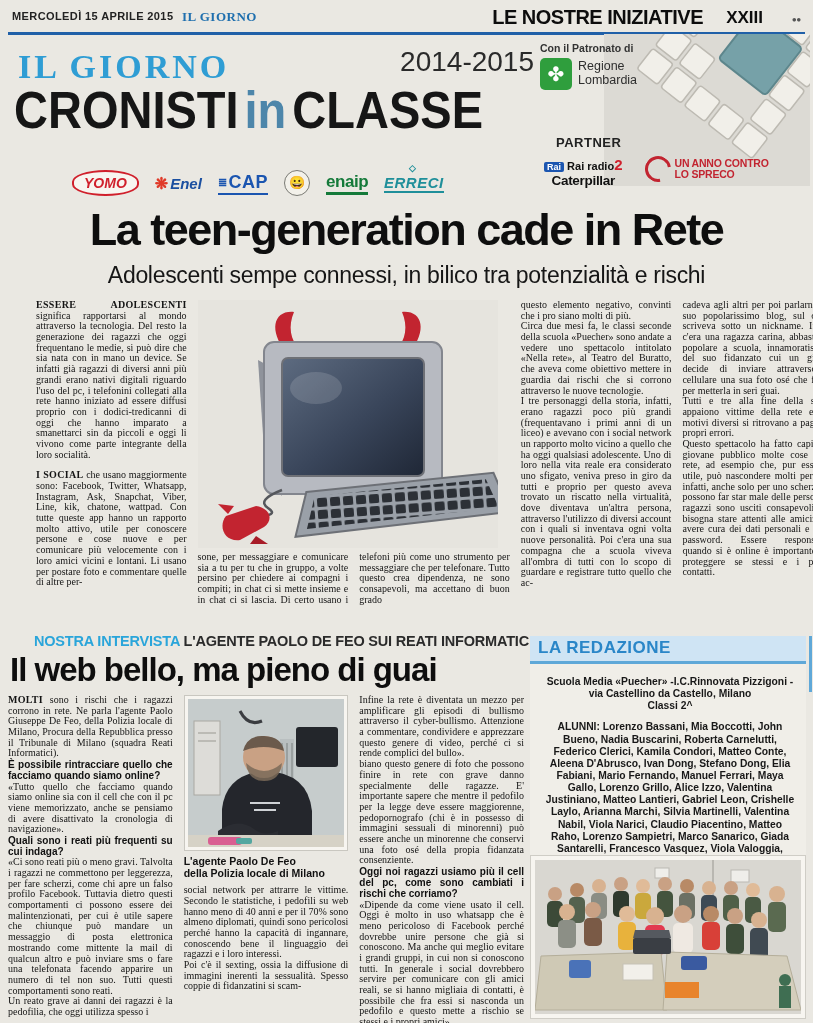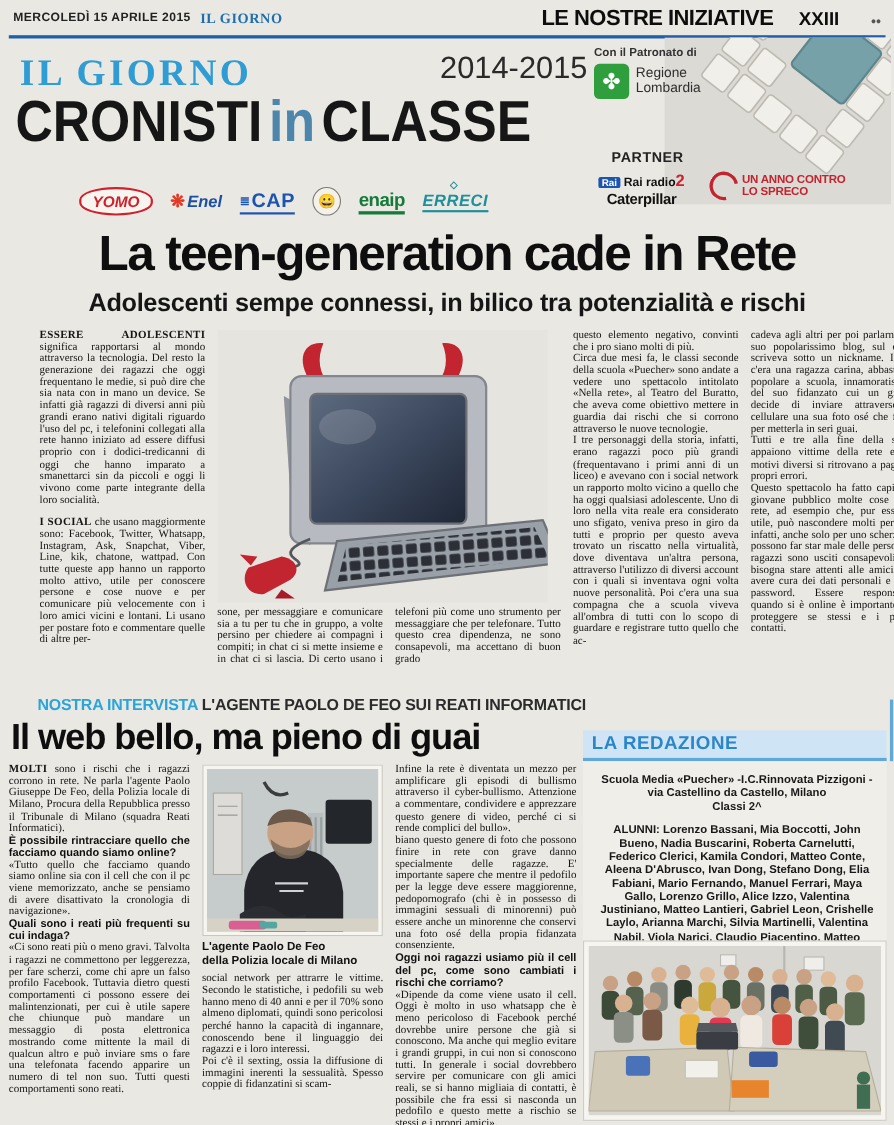--- a/index.html
+++ b/index.html
@@ -67,21 +67,21 @@
   .spreco { display:flex; align-items:center; gap:4px; font-family:"Liberation Sans",sans-serif; }
   .spreco-c { width:26px; height:26px; border:3px solid #c22430; border-radius:50%;
     border-right-color:transparent; transform:rotate(35deg); flex:none; }
   .spreco-t { color:#c22430; font-weight:900; font-size:10.5px; line-height:1.05; letter-spacing:-.2px; }
 
   
   .headline { position:absolute; top:204px; left:0; width:100%; text-align:center;
     font-family:"Liberation Sans",sans-serif; font-weight:900; font-size:45px;
     letter-spacing:-1.5px; color:#0e0e0e; }
   .subhead { position:absolute; top:262px; left:0; width:100%; text-align:center;
-    font-family:"Liberation Sans",sans-serif; font-weight:700; font-size:23px;
+    font-family:"Liberation Sans",sans-serif; font-weight:400; font-size:23px;
     letter-spacing:-.3px; color:#161616; }
 
   
   .artgrid { position:absolute; top:300px; left:8px; width:797px; height:331px;
     display:grid; grid-template-columns:repeat(5,1fr); gap:0 11px; overflow:hidden;margin-left:28px; }
   .bodytext { font-size:10px; line-height:1.07; text-align:justify; color:#141414; }
   .bodytext p { margin:0; }
   .bodytext p.gap { margin-top:10px; }
   .lead { font-weight:700; letter-spacing:.3px; }
   .figcol { grid-column:2 / span 2; position:relative; }
@@ -100,21 +100,21 @@
   .question { font-family:"Liberation Sans",sans-serif; font-weight:700; font-size:10px;
     line-height:1.12; margin:5px 0 2px 8px; color:#101010; }
   .photo-frame { background:#f7f5f0; border:1px solid #c9c7c0; padding:3px; }
   .photo-caption { font-family:"Liberation Sans",sans-serif; font-weight:700; font-size:10.5px;
     line-height:1.15; margin:4px 0 6px 0; color:#111; }
 
   
   .redazione { position:absolute; top:636px; left:530px; width:276px; }
   .red-bar { background:#cfe4f4; color:#2a86c8; font-family:"Liberation Sans",sans-serif;
     font-weight:900; font-size:17px; letter-spacing:.5px; padding:2px 8px 3px;
-    border-bottom:3px solid #5fa8d8;margin-top:28px; }
+    border-bottom:3px solid #5fa8d8; }
   .red-box { background:#f0eee8; padding:12px 10px 10px 14px;
     font-family:"Liberation Sans",sans-serif; font-size:10.3px; font-weight:700;
     line-height:1.18; color:#181818;text-align:center; }
   .red-box .blk { margin-bottom:9px; }
   .red-line { position:absolute; right:-6px; top:0; width:3px; height:56px; background:#5fa8d8; }
   .classphoto { position:absolute; top:855px; left:530px; width:276px; height:164px;
     background:#f7f5f0; border:1px solid #cfcdc6; padding:4px; }
 
   svg { display:block; }
 </style>
@@ -278,20 +278,21 @@
     </div>
     <div class="int-title">Il web bello, ma pieno di guai</div>
     <div class="intgrid">
 
       <div class="bodytext">
         <p><span class="lead">MOLTI</span> <span>sono i rischi che i ragazzi corrono in rete. Ne parla l'agente Paolo Giuseppe De Feo, della Polizia locale di Milano, Procura della Repubblica presso il Tribunale di Milano (squadra Reati Informatici).</span></p>
         <p class="question">È possibile rintracciare quello che facciamo quando siamo online?</p>
         <p>«Tutto quello che facciamo quando siamo online sia con il cell che con il pc viene memorizzato, anche se pensiamo di avere disattivato la cronologia di navigazione».</p>
         <p class="question">Quali sono i reati più frequenti su cui indaga?</p>
         <p>«Ci sono reati più o meno gravi. Talvolta i ragazzi ne commettono per leggerezza, per fare scherzi, come chi apre un falso profilo Facebook. Tuttavia dietro questi comportamenti ci possono essere dei malintenzionati, per cui è utile sapere che chiunque può mandare un messaggio di posta elettronica mostrando come mittente la mail di qualcun altro e può inviare sms o fare una telefonata facendo apparire un numero di tel non suo. Tutti questi comportamenti sono reati.</p>
+        <p>Un reato grave ai danni dei ragazzi è la pedofilia, che oggi utilizza spesso i</p>
       </div>
 
       <div class="bodytext">
         <div class="photo-frame">
           <svg width="156" height="148" viewBox="0 0 156 148">
             <rect width="156" height="148" fill="#c6cccc"></rect>
             <rect x="6" y="22" width="26" height="74" fill="#dddcd8" stroke="#a9a8a2"></rect>
             <line x1="10" y1="34" x2="28" y2="34" stroke="#9a9992"></line>
               <line x1="10" y1="42" x2="28" y2="42" stroke="#9a9992"></line>
             <rect x="108" y="28" width="42" height="40" rx="3" fill="#23262b"></rect>

